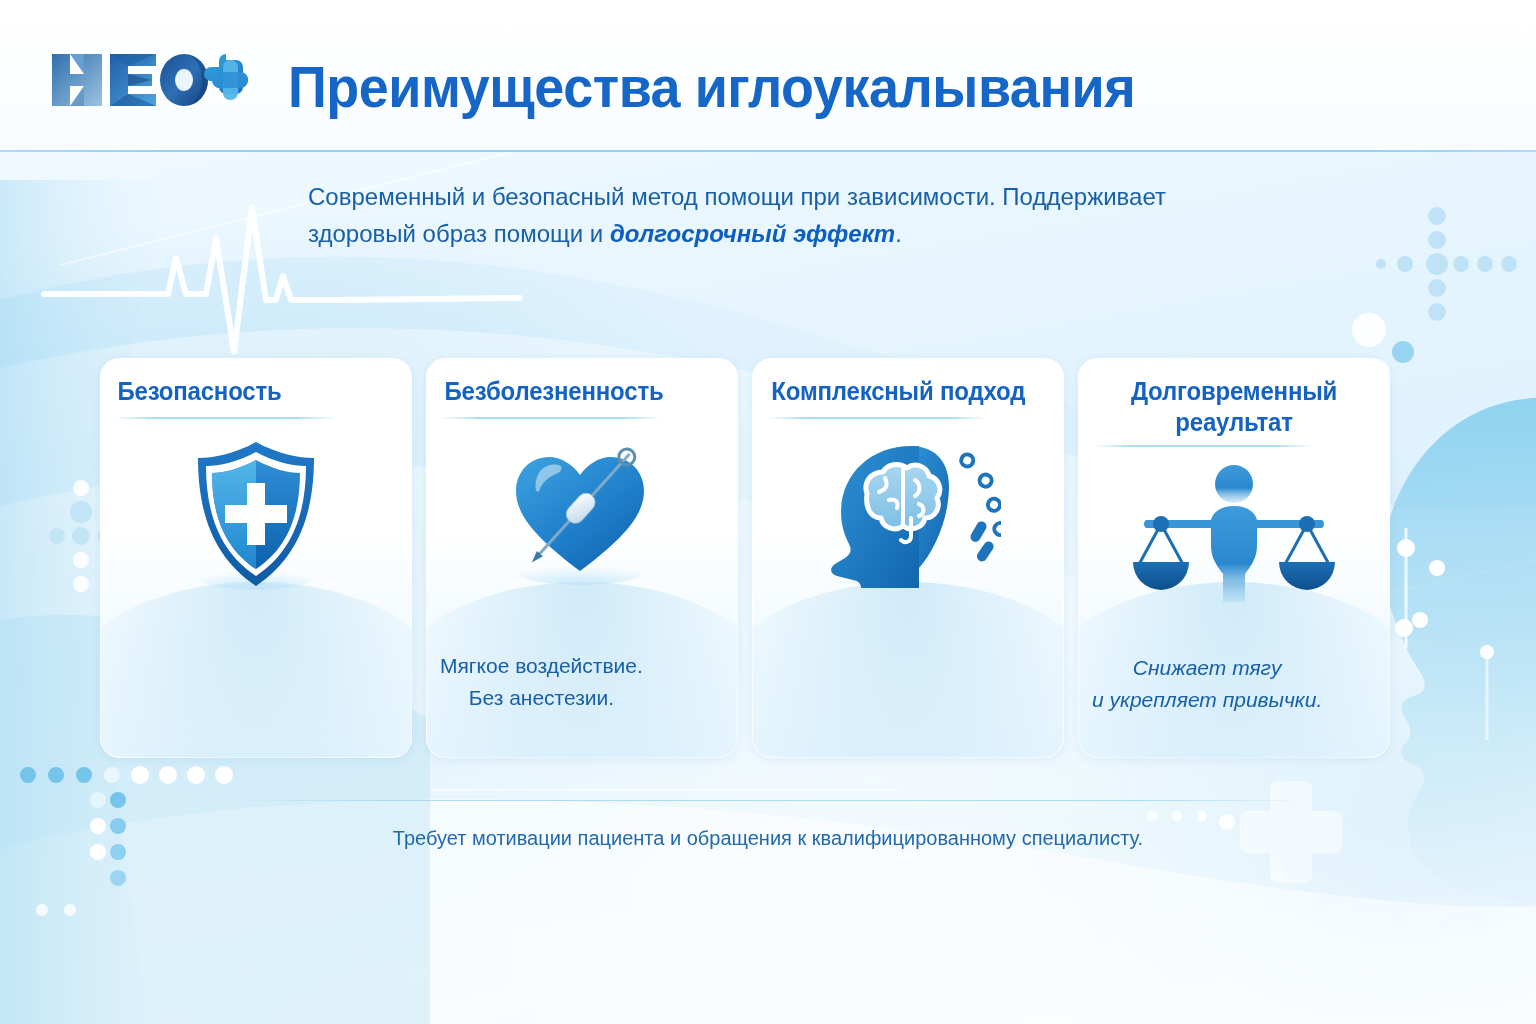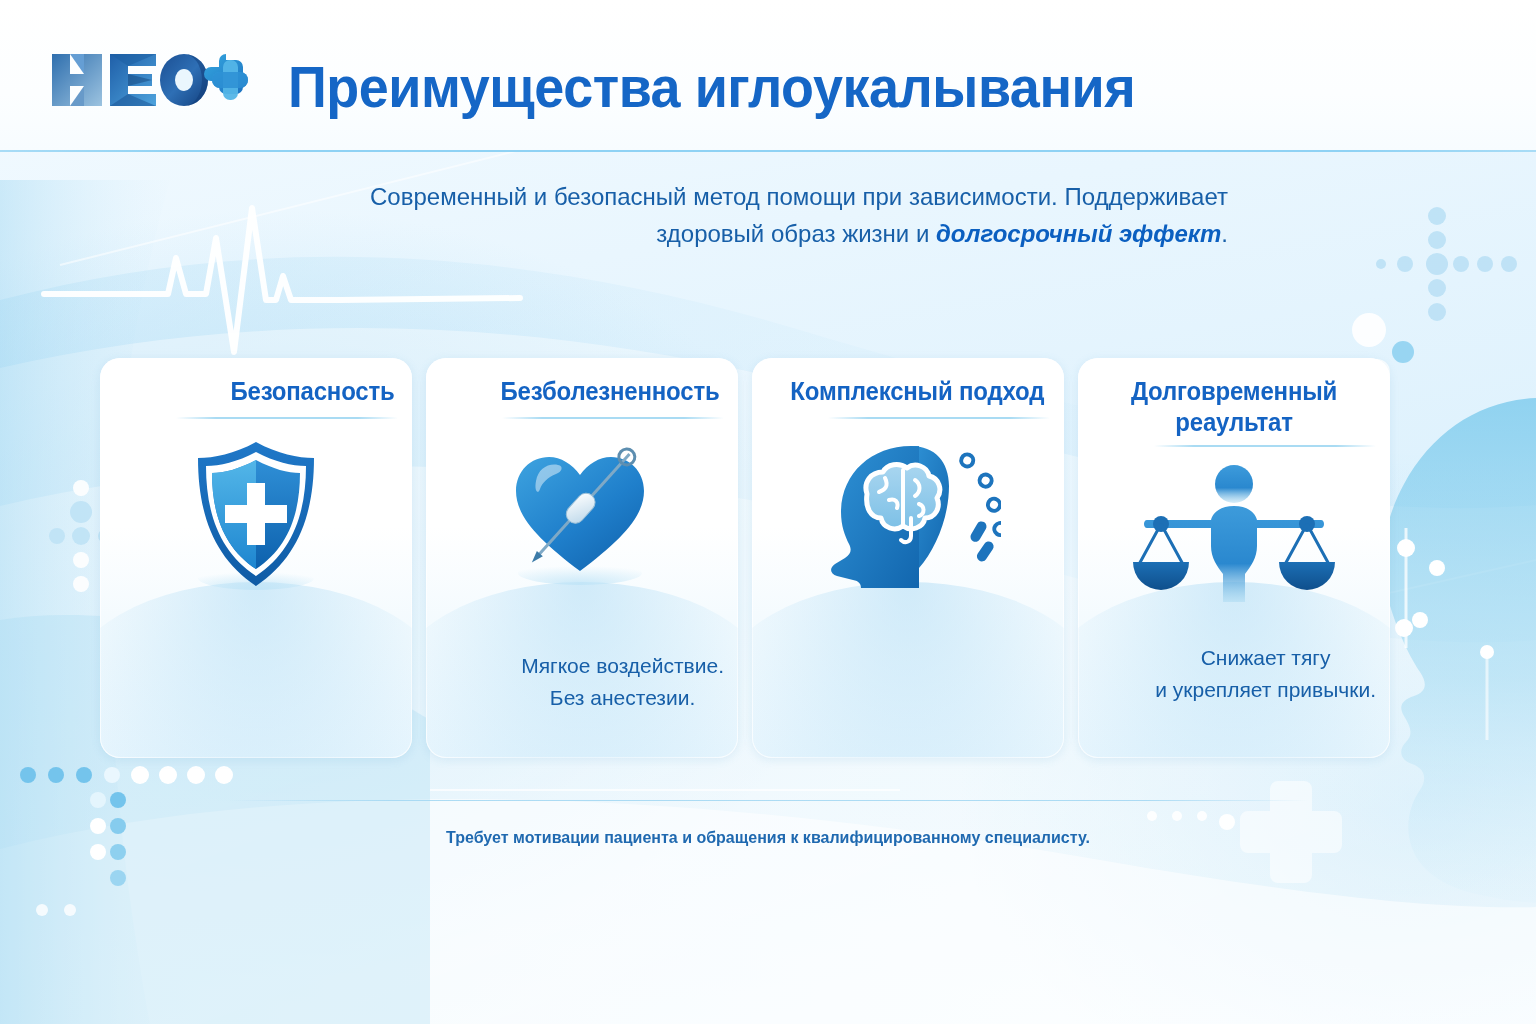--- a/index.html
+++ b/index.html
@@ -49,41 +49,41 @@
     letter-spacing:-0.5px;
     transform:scaleX(0.93);
     transform-origin:left center;
     text-shadow:0 1px 0 rgba(255,255,255,0.8);
     white-space:nowrap;
   }
 
   
   #subtitle {
     position:absolute; left:50%; top:178px; transform:translateX(-50%);
-    width:920px; text-align:right;
+    width:920px; text-align:left;
     font-size:24px; line-height:37px;
     color:#175fa8;
     transform-origin:center top;
   }
   #subtitle b{ color:#0b5fc0; font-weight:bold;font-style:italic; }
 
   
   #cards {
     position:absolute; left:100px; top:358px;
     width:1290px; height:400px;
     display:flex; gap:14px;
   }
   .card {
     position:relative;
     flex:1 1 0;
     border-radius:20px;
     background:linear-gradient(180deg,#ffffff 0%,#ffffff 42%,#f2fafe 70%,#e4f4fd 100%);
     box-shadow:0 2px 10px rgba(92,160,205,0.14), 0 0 0 1px rgba(255,255,255,0.75) inset;
     overflow:hidden;
-    display:flex; flex-direction:column; align-items:flex-end;
+    display:flex; flex-direction:column; align-items:flex-start;
     padding:18px 14px 16px;
   }
   .card:before{
     content:""; position:absolute; left:-12%; right:-12%; top:56%; height:70%;
     background:radial-gradient(ellipse at 50% 0%, rgba(175,220,245,0.55) 0%, rgba(175,220,245,0) 70%);
     border-radius:50% 50% 0 0 / 40% 40% 0 0;
     pointer-events:none;
   }
   .card-title {
     position:relative;
@@ -113,34 +113,34 @@
     position:relative;
     margin-top:auto; margin-bottom:46px;
     font-size:21px; line-height:32px;
     color:#175fa8; text-align:center;
     white-space:pre-line;
   }
   
   .card[data-card="0"] .card-text{ margin-bottom:30px; }
   .card[data-card="1"] .card-text{ margin-bottom:28px; }
   .card[data-card="2"] .card-text{ margin-bottom:48px; }
-  .card[data-card="3"] .card-text{ margin-bottom:36px; }
+  .card[data-card="3"] .card-text{ margin-bottom:26px;font-style:italic; }
   .card[data-card="3"] .card-icon{ height:150px; }
   .card[data-card="3"] .card-rule{ margin-top:7px; }
 
   
   #footer-rule{
     position:absolute; left:50%; transform:translateX(-50%);
     top:800px; width:1080px; height:1px;
     background:linear-gradient(90deg, rgba(160,214,242,0) 0%, rgba(160,214,242,0.85) 15%, rgba(160,214,242,0.85) 85%, rgba(160,214,242,0) 100%);
   }
   #footer-note{
     position:absolute; left:50%; transform:translateX(-50%);
     top:824px; width:1100px; text-align:center;
-    font-size:16px; line-height:28px; color:#1f69b0;font-weight:bold;
+    font-size:20px; line-height:28px; color:#1f69b0;
   }
 </style>
 </head>
 <body>
 
 <div id="stage">
 
   <div class="bg">
     <svg viewBox="0 0 1536 1024" xmlns="http://www.w3.org/2000/svg">
       <defs>
@@ -339,21 +339,21 @@
           <rect x="164" y="26" width="36" height="16" rx="8" fill="#2d8fd4" opacity="0.85"></rect>
         </svg>
       </div>
 
       <h1 id="page-title">Преимущества иглоукалывания</h1>
     </div>
   </header>
 
   <p id="subtitle">
     <span>Современный и безопасный метод помощи при зависимости. Поддерживает</span><br>
-    <span>здоровый образ жизни и </span><b>долгосрочный эффект</b><span>.</span>
+    <span>здоровый образ помощи и </span><b>долгосрочный эффект</b><span>.</span>
   </p>
 
   <section id="cards">
 
     <article class="card" data-card="0">
       <h2 class="card-title">Безопасность</h2>
       <div class="card-rule"></div>
       <div class="card-icon">
         <svg width="132" height="152" viewBox="0 0 132 152" xmlns="http://www.w3.org/2000/svg">
           <defs>

